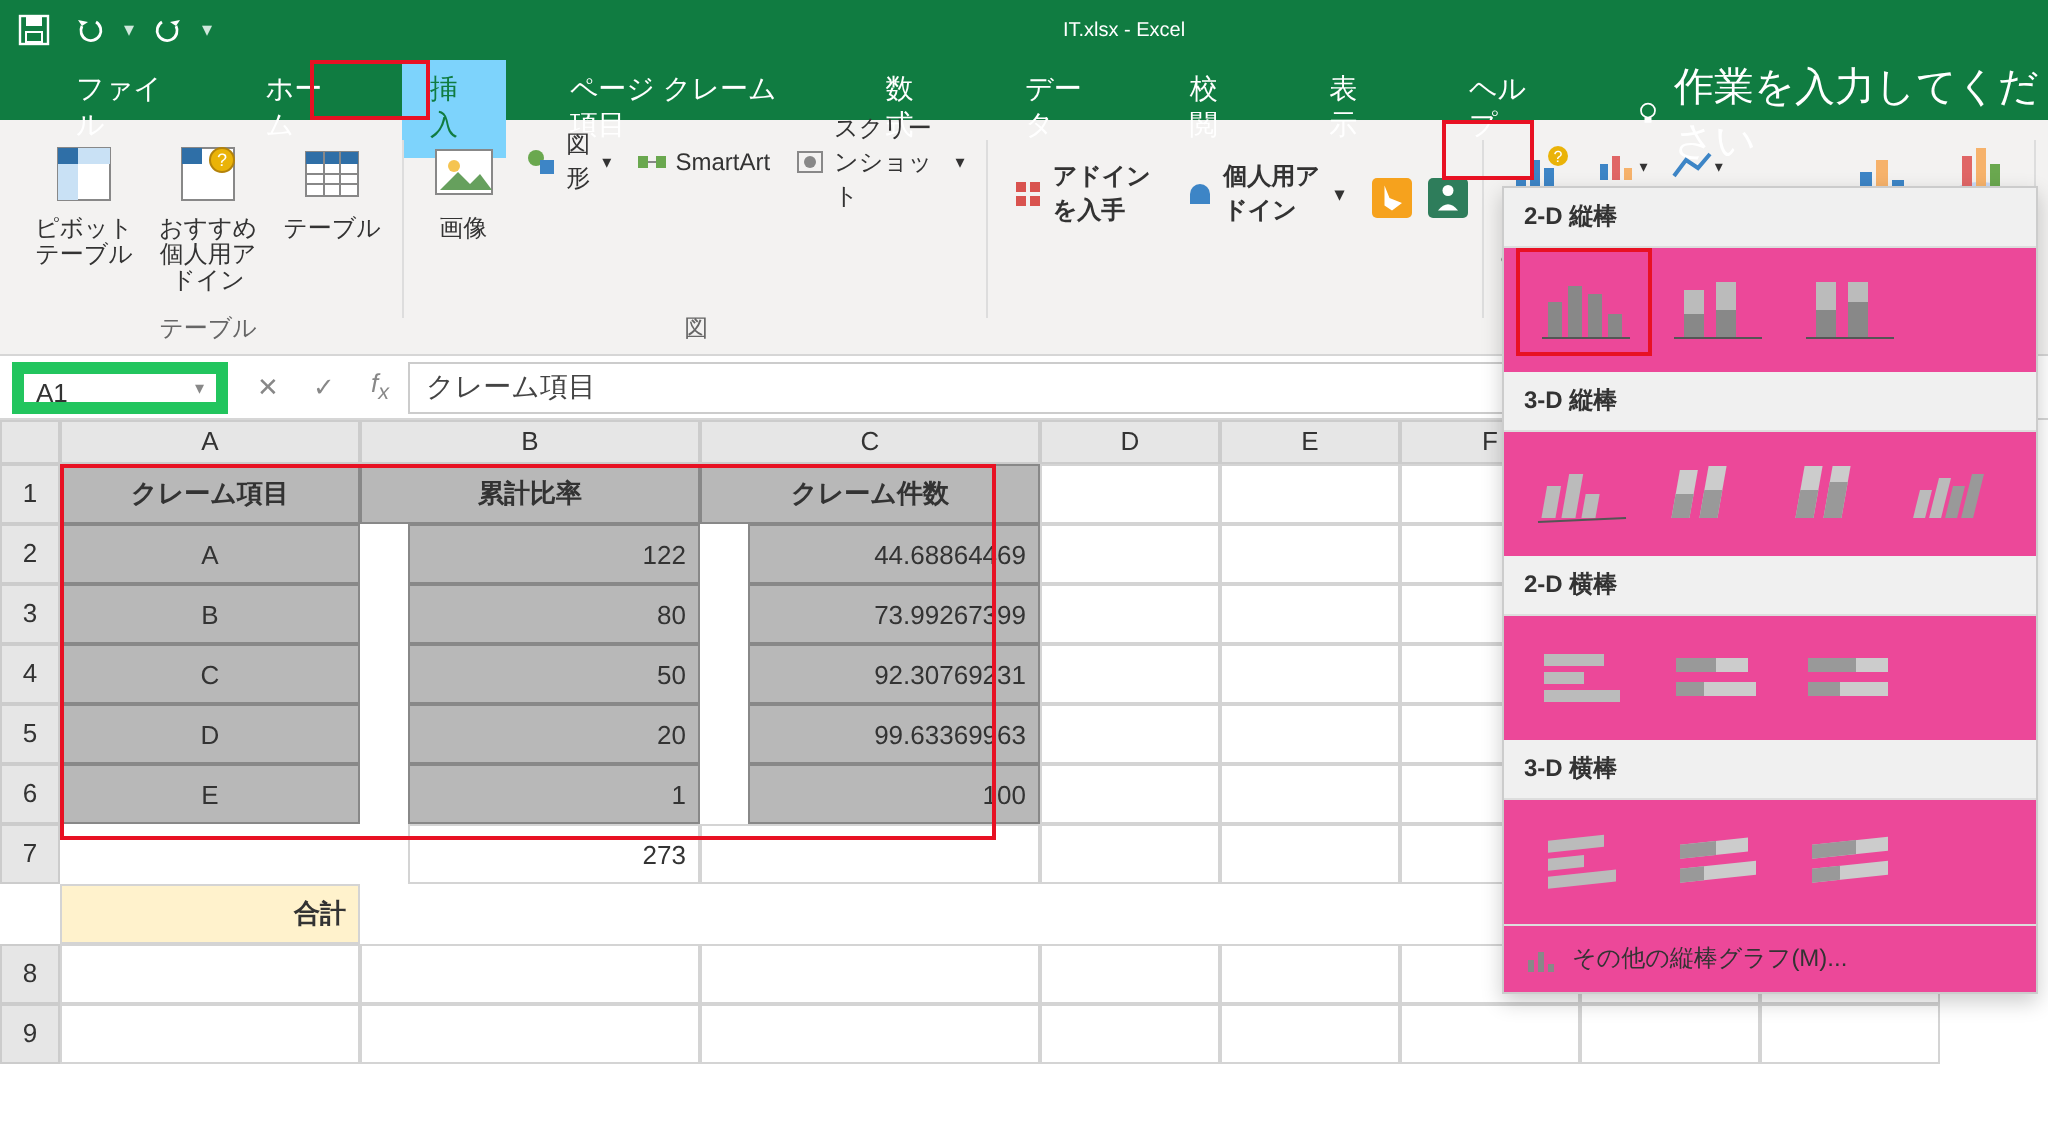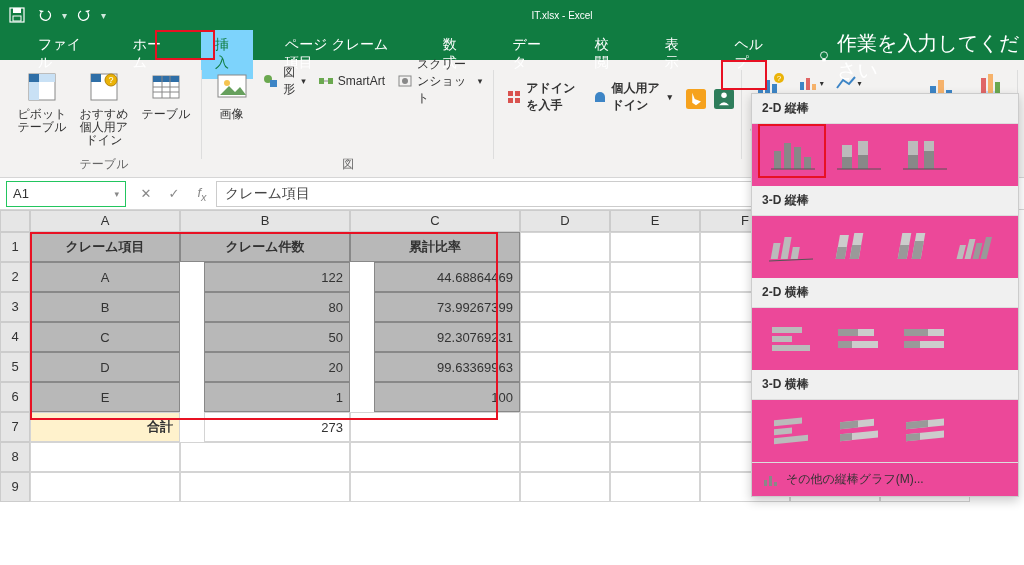--- a/index.html
+++ b/index.html
@@ -18,32 +18,32 @@
 .rgroup::after { content:""; position:absolute; right:0; top:6px; bottom:18px; width:1px; background:#ddd; }
 .rgroup-body { flex:1; display:flex; align-items:flex-start; gap:6px; padding-top:4px; }
 .rgroup-label { text-align:center; font-size:12px; color:#666; padding:2px 0 4px; }
 .bigbtn { display:flex; flex-direction:column; align-items:center; justify-content:flex-start; width:56px; gap:4px; cursor:pointer; padding-top:2px; }
 .bigbtn .bi { width:34px; height:34px; }
 .bigbtn .bl { font-size:12px; text-align:center; line-height:1.1; }
 .smrow { display:flex; flex-direction:row; gap:4px; padding-top:2px; }
 .smbtn { display:flex; align-items:center; gap:4px; font-size:12px; height:22px; cursor:pointer; padding:0 4px; }
 .smbtn .si { width:16px; height:16px; }
 .formulabar { height:32px; display:flex; align-items:center; border-bottom:1px solid #d6d6d6; background:#fff; }
-.namebox { width:120px; height:26px; border:1px solid #22c55e; margin:0 6px; padding:2px 6px; display:flex; align-items:center; font-size:13px; }
+.namebox { width:108px; height:26px; border:6px solid #22c55e; margin:0 6px; padding:2px 6px; display:flex; font-size:13px; }
 .fb-btn { width:28px; height:26px; display:flex; align-items:center; justify-content:center; color:#888; }
 .fb-input { flex:1; border:1px solid #ccc; height:26px; margin-right:6px; padding:2px 8px; display:flex; align-items:center; font-size:14px; color:#444; }
 .grid { display:grid; grid-template-columns:30px 150px 170px 170px 90px 90px 90px 90px 90px; position:relative; }
 .hdr { background:#e6e6e6; border:1px solid #ccc; text-align:center; font-size:13px; height:22px; line-height:20px; }
 .rowhdr { background:#e6e6e6; border:1px solid #ccc; text-align:center; font-size:13px; height:30px; line-height:28px; }
 .cell { border:1px solid #d4d4d4; height:30px; padding:0 6px; display:flex; align-items:center; }
 .sel { background:#b8b8b8; border:1px solid #888; }
 .selhdr { font-weight:bold; justify-content:center; }
 .right { justify-content:flex-end;margin-left:24px; }
 .center { justify-content:center; }
-.goukei { background:#fff2cc; font-weight:bold; justify-content:flex-end; }
+.goukei { background:#fff2cc; font-weight:bold; justify-content:flex-end;margin-top:30px; }
 .redbox { position:absolute; border:2px solid #e81123; pointer-events:none; }
 .red-insert { left:155px; top:30px; width:60px; height:30px; }
 .red-sel { left:30px; top:232px; width:468px; height:188px; }
 .chart-flyout { position:absolute; right:5px; top:80px; width:268px; background:#ec4899; border:1px solid #ccc; box-shadow:0 4px 10px rgba(0,0,0,.2); z-index:50;margin-top:13px; }
 .cf-head { background:#f0f0f0; padding:6px 10px; font-size:12px; font-weight:bold; border-bottom:1px solid #ddd; }
 .cf-row { display:flex; gap:4px; padding:8px 10px; }
 .cf-item { width:62px; height:46px; display:flex; align-items:center; justify-content:center; cursor:pointer; }
 .cf-more { border-top:1px solid #ddd; padding:8px 10px; font-size:12px; display:flex; align-items:center; gap:8px; cursor:pointer; }
 .red-chartbtn { left:721px; top:60px; width:46px; height:30px; }
 .red-clustered { position:absolute; left:6px; top:30px; width:68px; height:54px; border:2px solid #e81123; pointer-events:none; }
@@ -325,22 +325,22 @@
   <div class="hdr">B</div>
   <div class="hdr">C</div>
   <div class="hdr">D</div>
   <div class="hdr">E</div>
   <div class="hdr">F</div>
   <div class="hdr">G</div>
   <div class="hdr">H</div>
 
   <div class="rowhdr">1</div>
   <div class="cell sel selhdr">クレーム項目</div>
+  <div class="cell sel selhdr">累計比率</div>
   <div class="cell sel selhdr">クレーム件数</div>
-  <div class="cell sel selhdr">累計比率</div>
   <div class="cell"></div>
     <div class="cell"></div>
     <div class="cell"></div>
     <div class="cell"></div>
     <div class="cell"></div>
 
   <div class="rowhdr">2</div>
   <div class="cell sel center">A</div>
   <div class="cell sel right">122</div>
   <div class="cell sel right">44.68864469</div>

